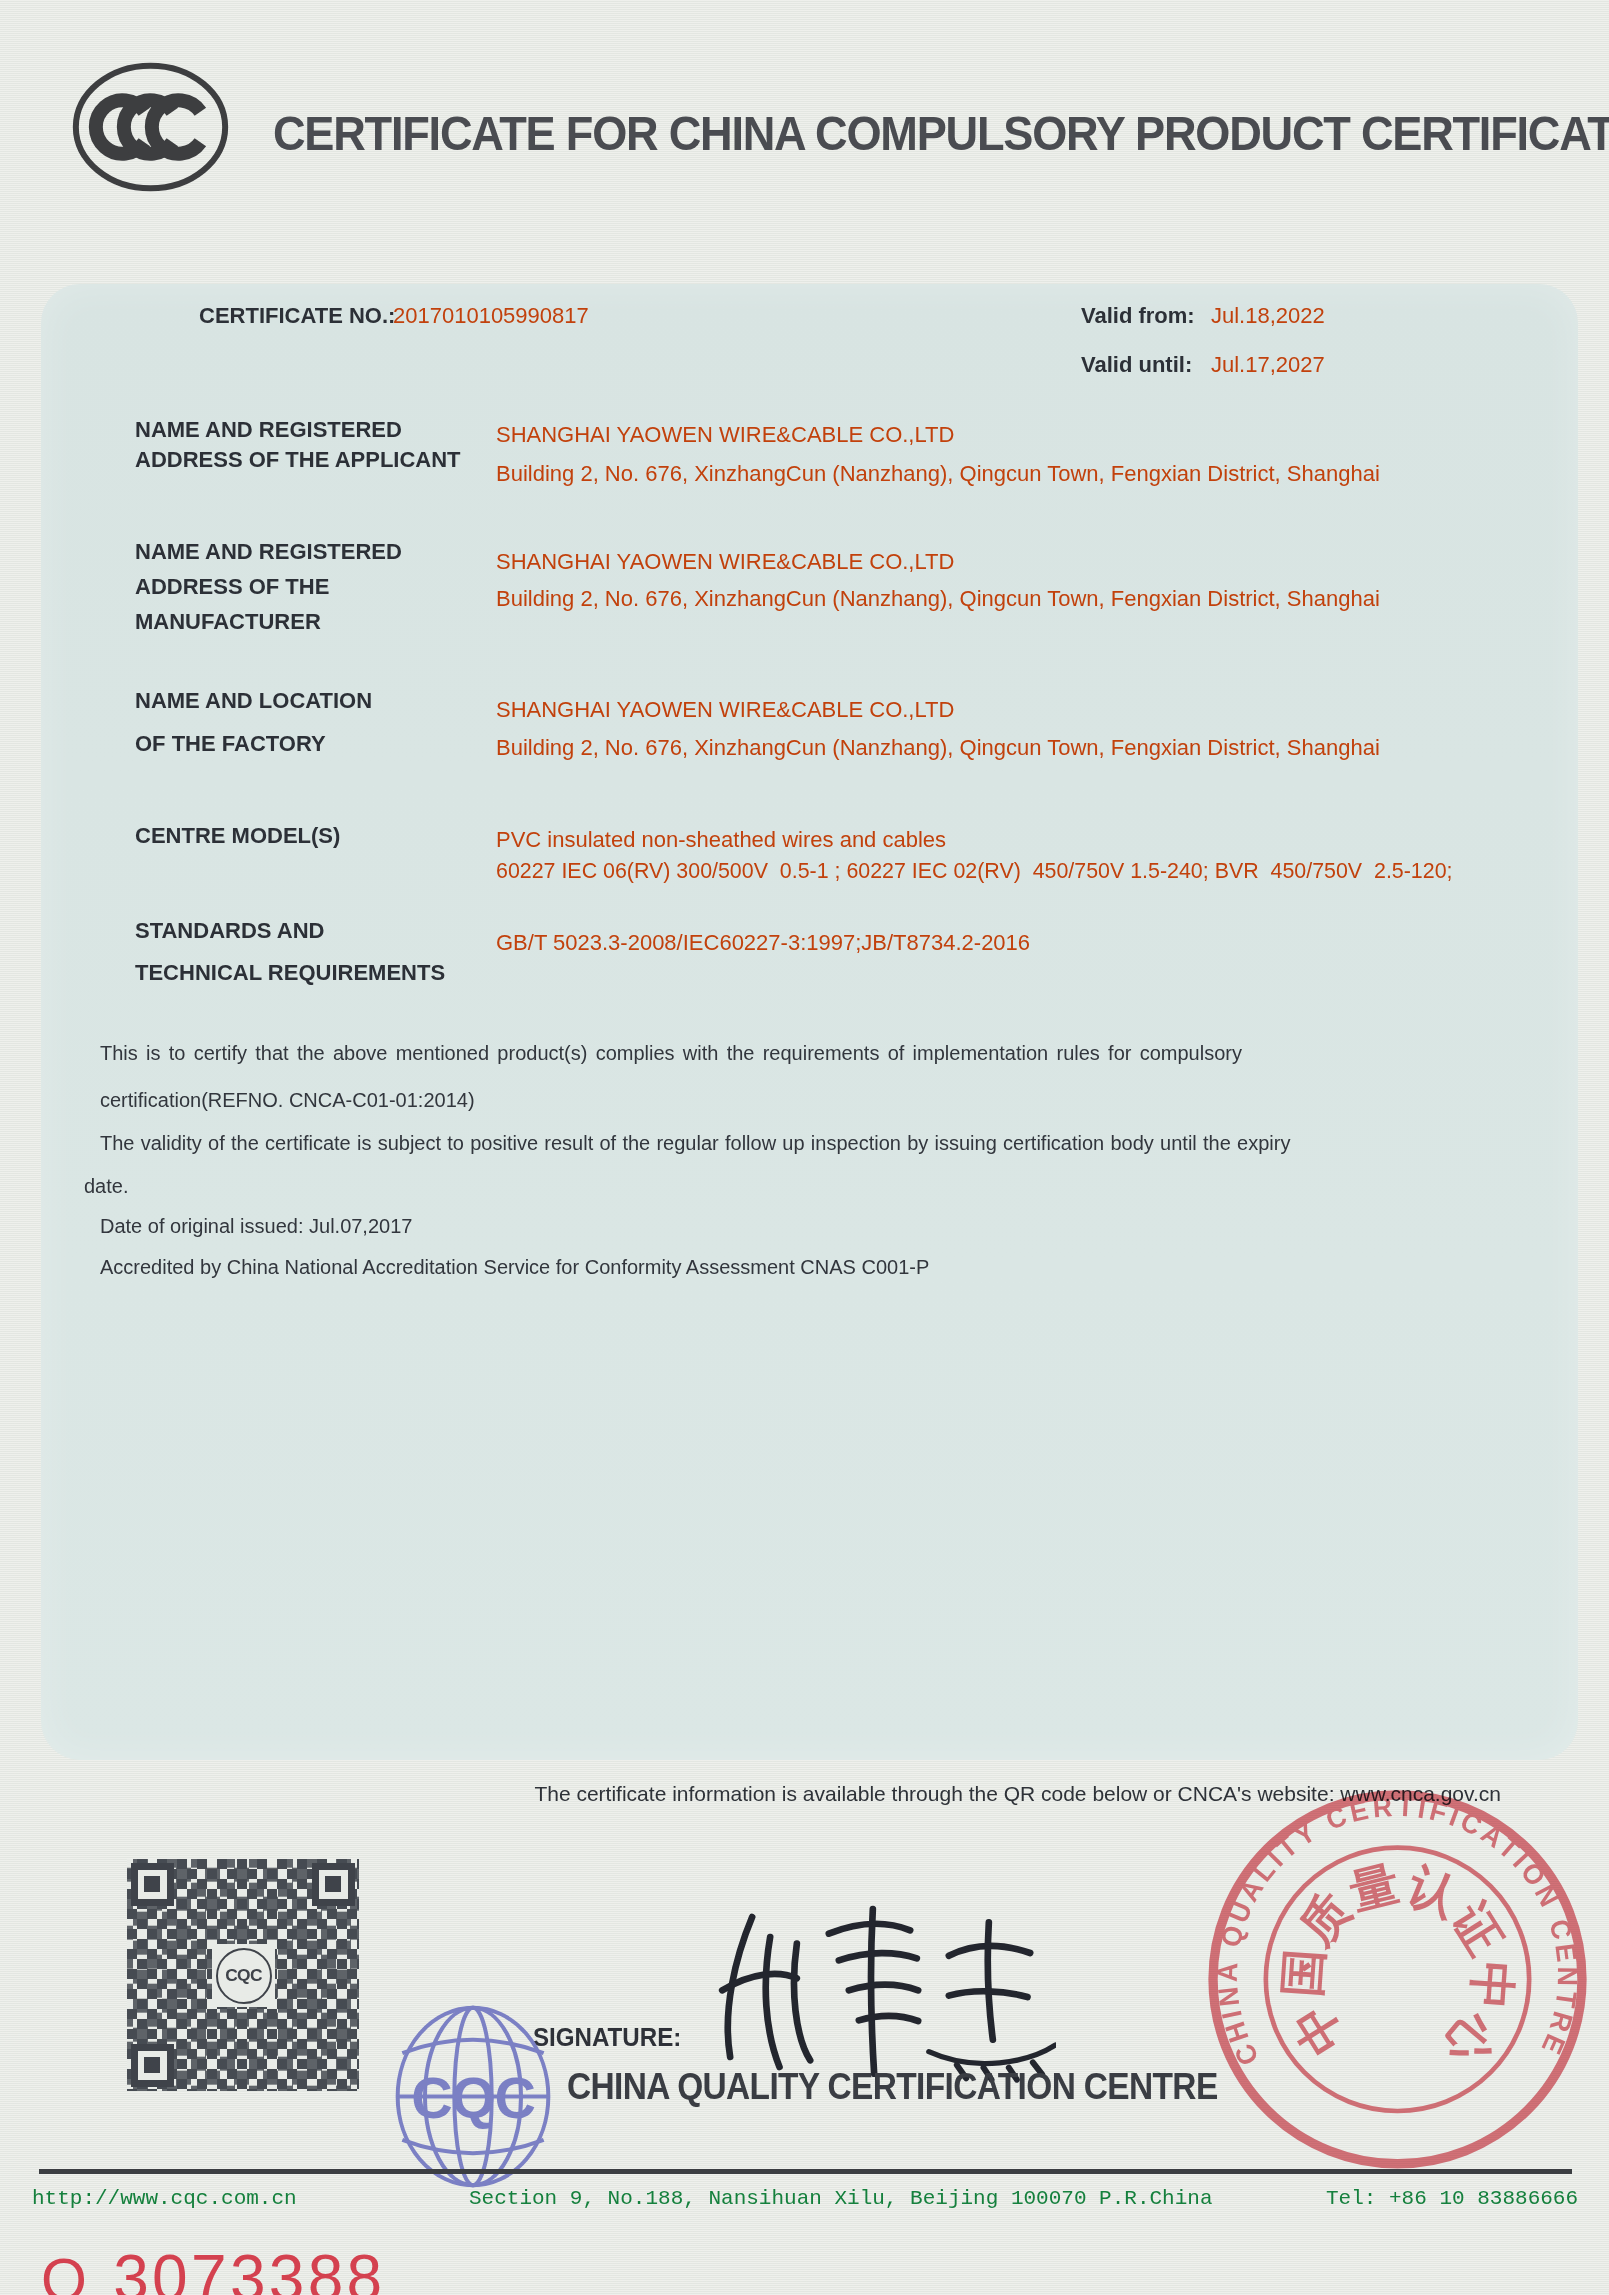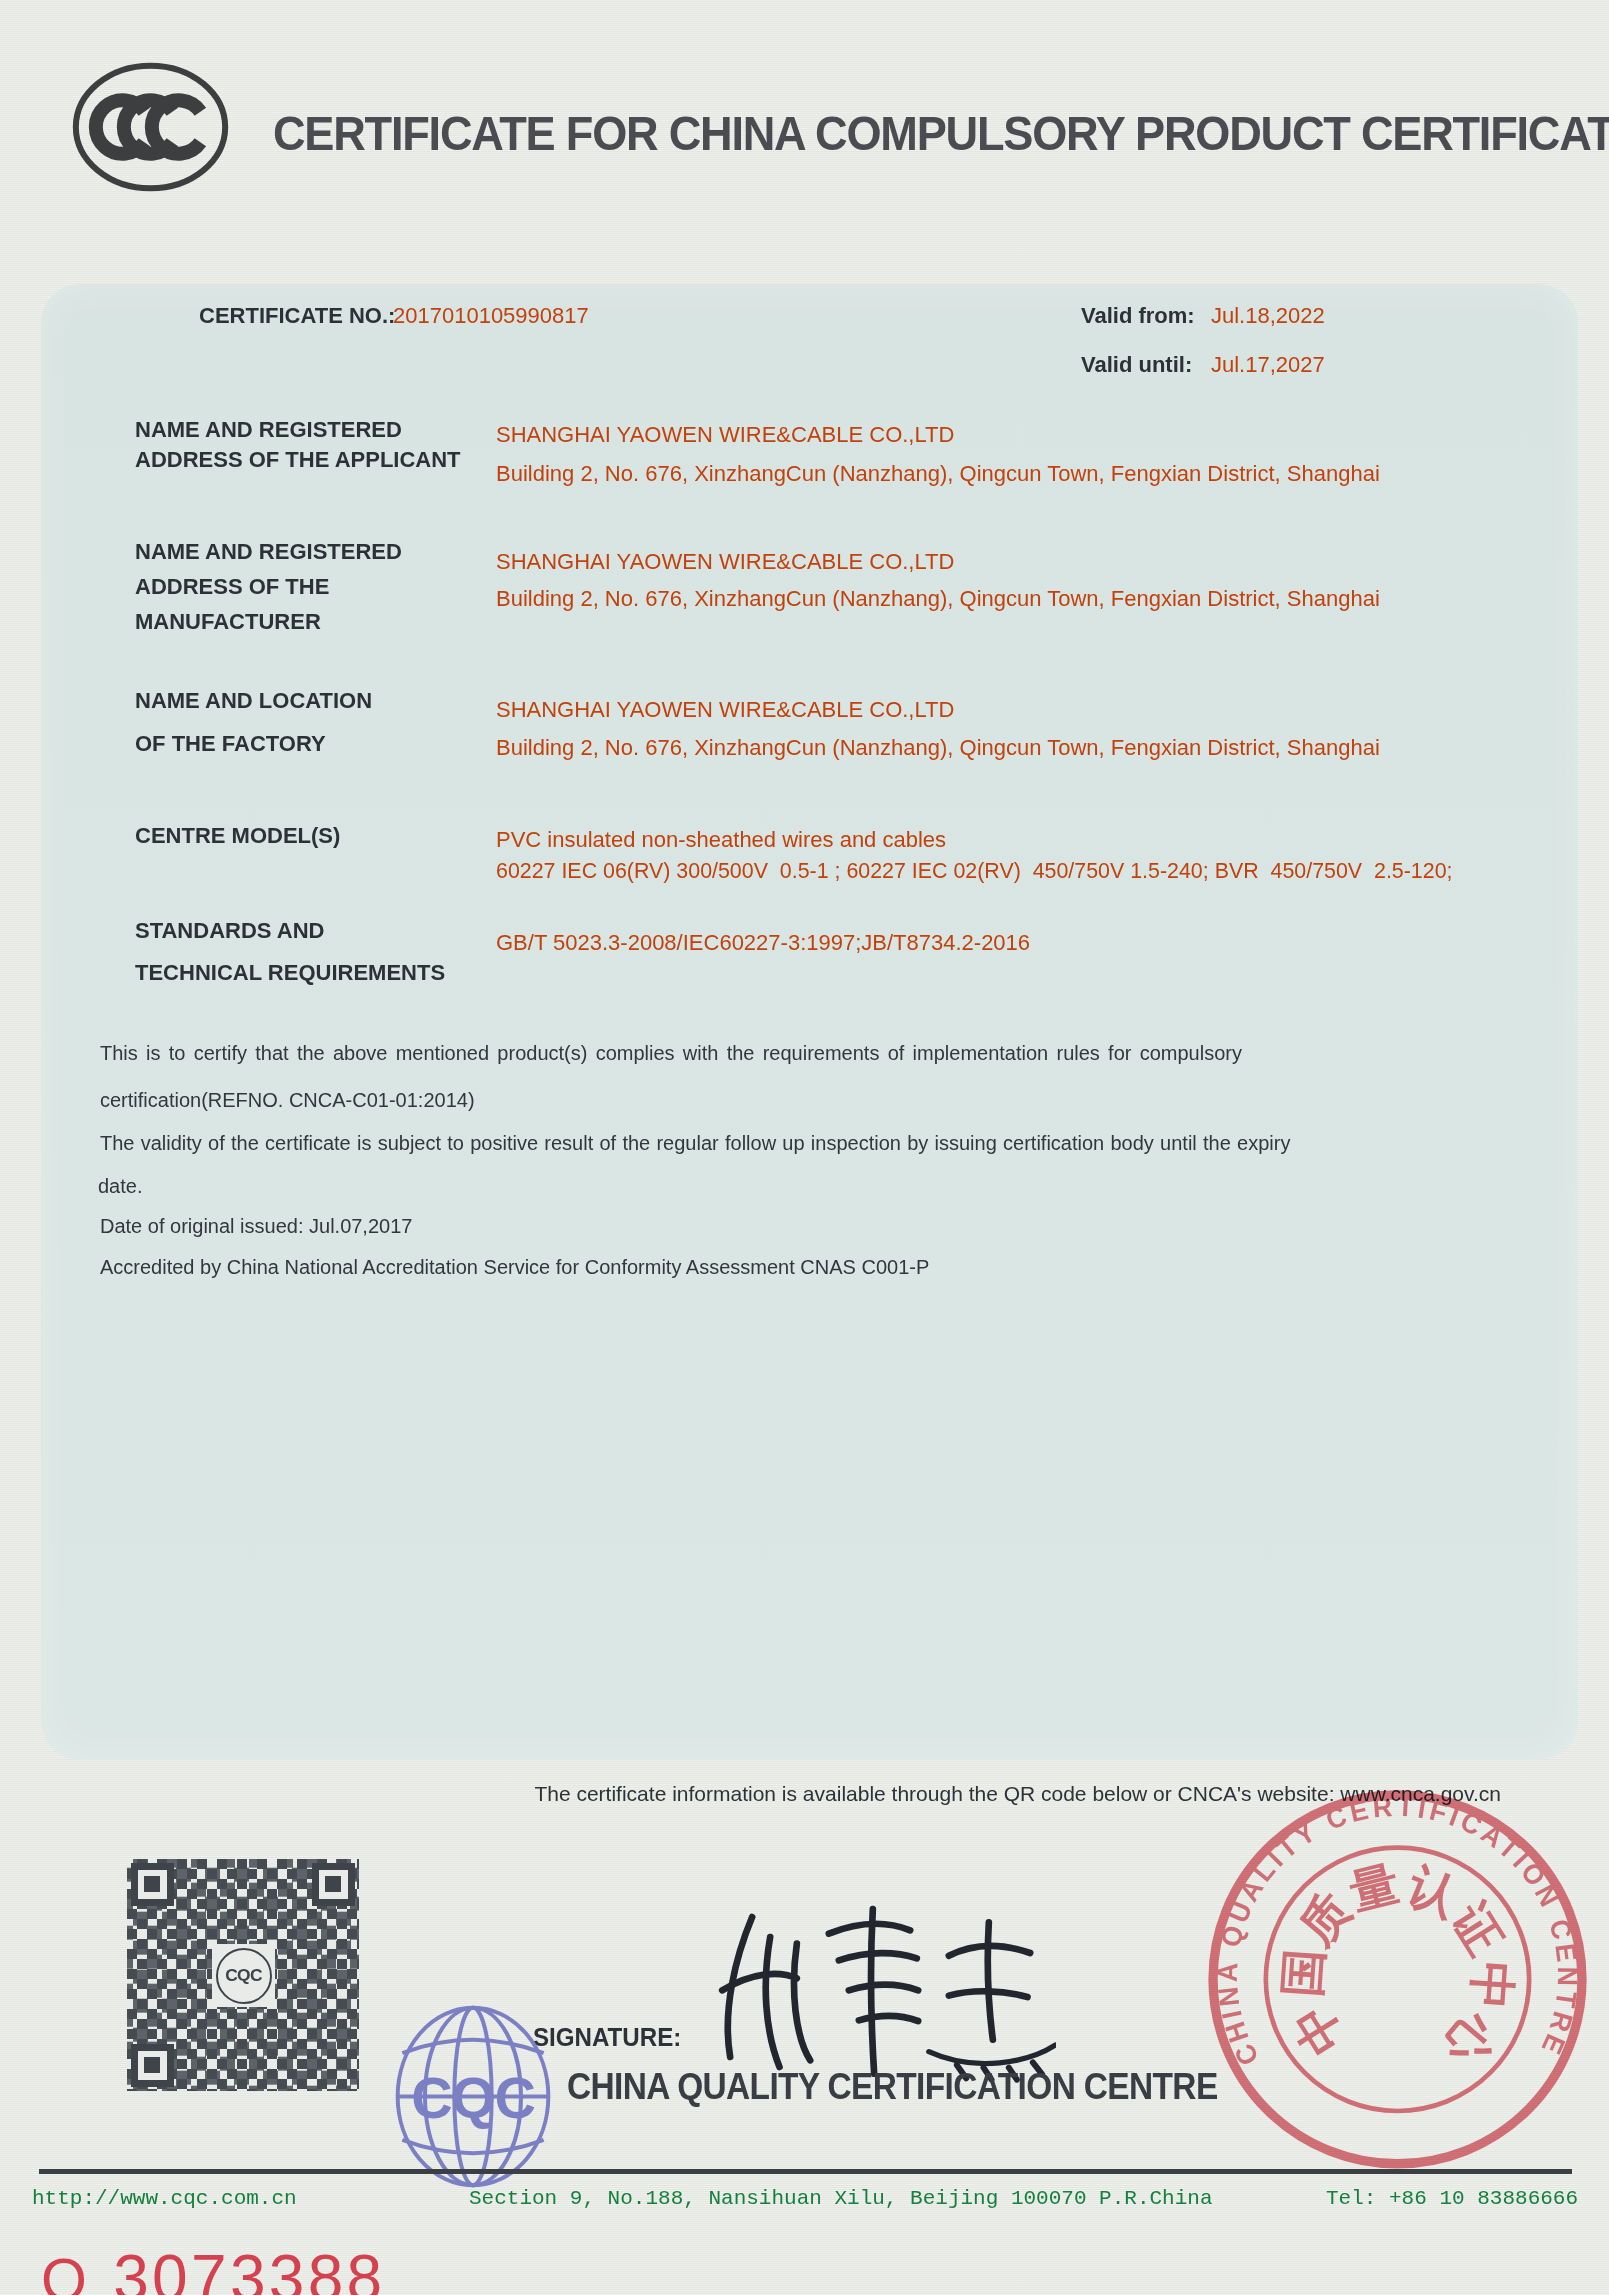--- a/index.html
+++ b/index.html
@@ -83,21 +83,21 @@
 <div class="t" style="left:496px;top:826px">PVC insulated non-sheathed wires and cables</div>
 <div class="t pre" style="left:496px;top:858px;font-size:21.4px">60227 IEC 06(RV) 300/500V  0.5-1 ; 60227 IEC 02(RV)  450/750V 1.5-240; BVR  450/750V  2.5-120;</div>
 
 <div class="t b" style="left:135px;top:917px">STANDARDS AND</div>
 <div class="t" style="left:496px;top:929px">GB/T 5023.3-2008/IEC60227-3:1997;JB/T8734.2-2016</div>
 <div class="t b" style="left:135px;top:959px">TECHNICAL REQUIREMENTS</div>
 
 <div class="t stmt" style="left:100px;top:1041px;word-spacing:2.7px">This is to certify that the above mentioned product(s) complies with the requirements of implementation rules for compulsory</div>
 <div class="t stmt" style="left:100px;top:1088px">certification(REFNO. CNCA-C01-01:2014)</div>
 <div class="t stmt" style="left:100px;top:1131px;word-spacing:0.7px">The validity of the certificate is subject to positive result of the regular follow up inspection by issuing certification body until the expiry</div>
-<div class="t stmt" style="left:98px;top:1174px">date.</div>
+<div class="t stmt" style="left:84px;top:1174px">date.</div>
 <div class="t stmt" style="left:100px;top:1214px">Date of original issued: Jul.07,2017</div>
 <div class="t stmt" style="left:100px;top:1255px">Accredited by China National Accreditation Service for Conformity Assessment CNAS C001-P</div>
 
 <div class="qrnote">The certificate information is available through the QR code below or CNCA's website: www.cnca.gov.cn</div>
 
 <div class="qr">
   <div class="finder" style="left:4px;top:4px"></div>
   <div class="finder" style="right:4px;top:4px"></div>
   <div class="finder" style="left:4px;bottom:4px"></div>
   <div class="qr-center">

